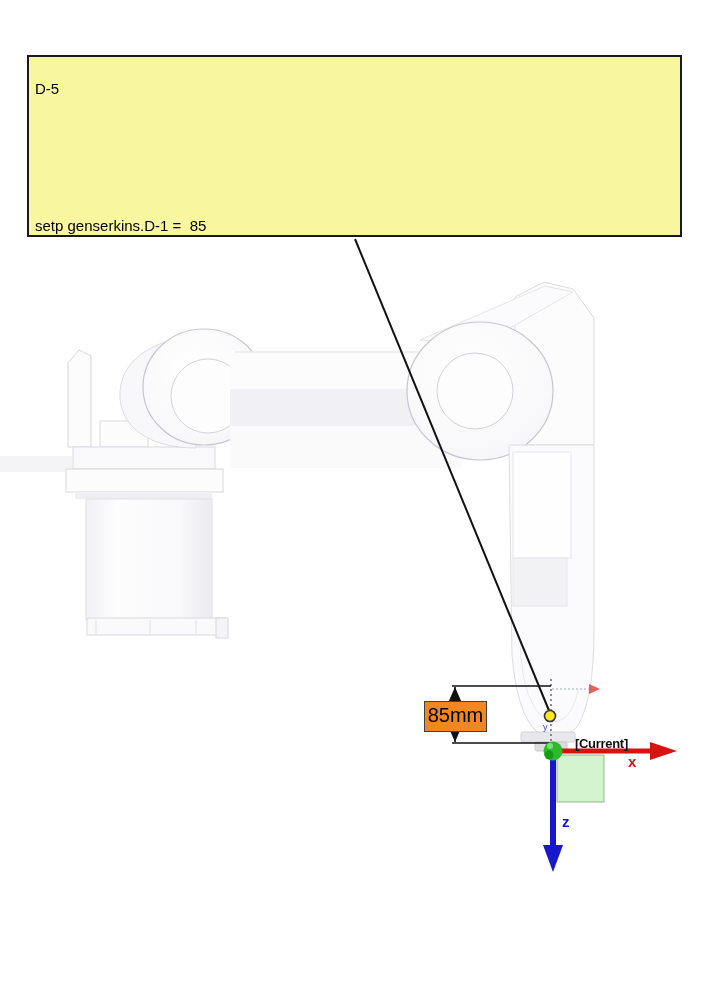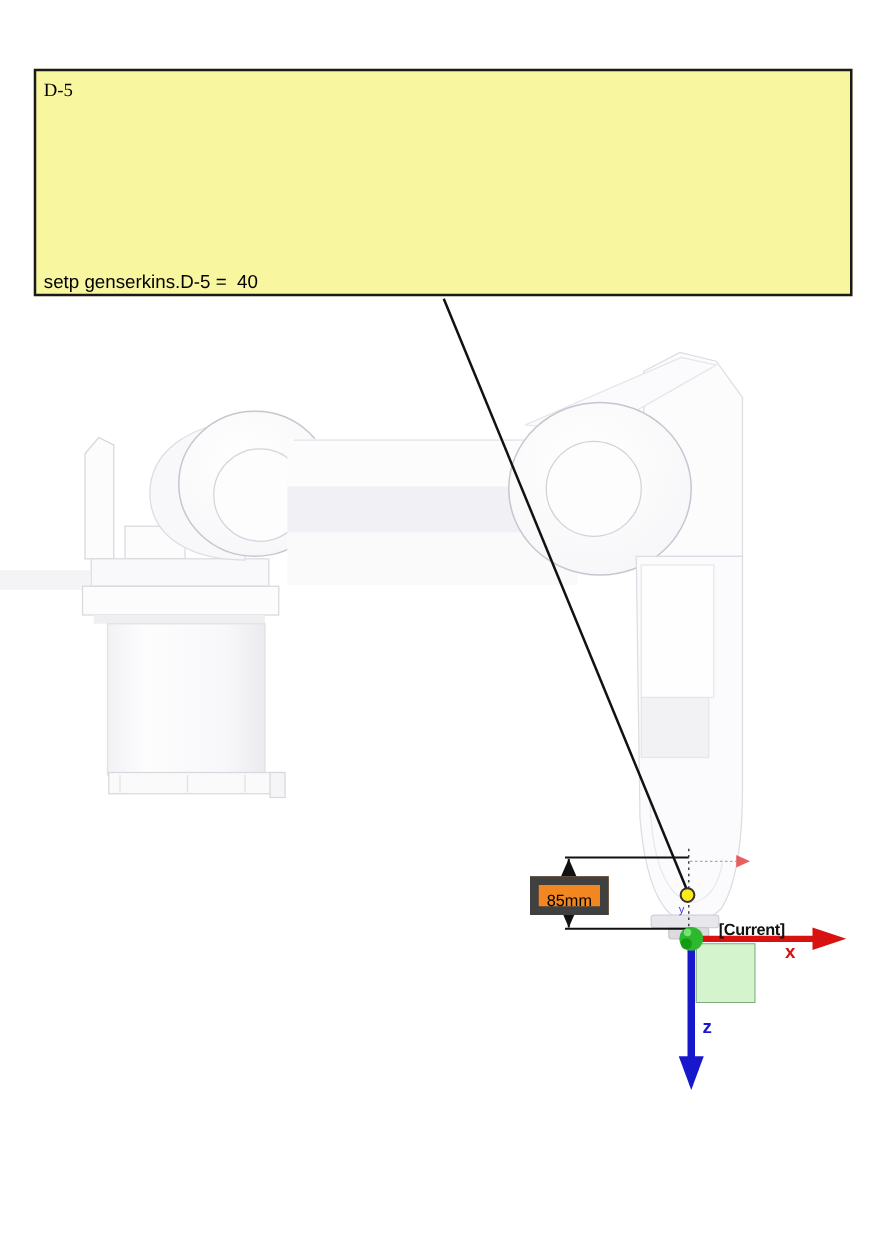--- a/index.html
+++ b/index.html
@@ -5,28 +5,28 @@
   html,body{margin:0;padding:0;background:#fff;}
   .canvas{position:relative;width:707px;height:1000px;background:#ffffff;overflow:hidden;
           font-family:"Liberation Sans",sans-serif;}
   .canvas svg{position:absolute;left:0;top:0;}
 
   
   .note-box{position:absolute;left:27px;top:55px;width:655px;height:182px;box-sizing:border-box;
             background:#F9F6A0;border:2px solid #1A1A1A;z-index:3;}
   .nb{position:absolute;left:6px;right:6px;color:#000;font-size:15px;line-height:19px;
       white-space:pre-wrap;}
-  .nb-title{top:7px;font-family:Liberation Serif, serif;}
+  .nb-title{top:22px;}
   .nb-l1{top:45px;}
   .nb-l2{top:82px;width:560px;}
   .nb-cmd{top:159px;}
 
   
   .dim-label{position:absolute;left:424px;top:701px;width:63px;height:31px;box-sizing:border-box;
-             background:#F28620;border:7px solid #404040;color:#000;font-size:13px;text-align:center;
+             background:#F28620;border:1px solid #404040;color:#000;font-size:20px;text-align:center;
              line-height:26px;z-index:6;}
 
   
   .lbl-current{position:absolute;left:575px;top:736px;font-size:13px;font-weight:bold;color:#111;
                letter-spacing:-0.3px;z-index:6;}
   .lbl-x{position:absolute;left:628px;top:753px;font-size:15px;font-weight:bold;color:#D81111;z-index:6;}
   .lbl-z{position:absolute;left:562px;top:813px;font-size:15px;font-weight:bold;color:#1717CC;z-index:6;}
   .lbl-ghost-y{position:absolute;left:543px;top:722px;font-size:9px;color:#4444CC;z-index:6;}
 </style>
 </head>
@@ -131,21 +131,21 @@
 
     <g>
       <circle cx="553" cy="751" r="9.5" fill="#2EB82E"></circle>
       <circle cx="549" cy="755" r="4.5" fill="#0E930E" opacity="0.8"></circle>
       <circle cx="550" cy="746" r="3" fill="#7BE87B" opacity="0.9"></circle>
     </g>
   </svg>
 
   <div class="note-box">
     <div class="nb nb-title">D-5</div>
-    <div class="nb nb-cmd">setp genserkins.D-5 =  40</div>
+    <div class="nb nb-cmd">setp genserkins.D-1 =  85</div>
   </div>
 
   <div class="dim-label">85mm</div>
   <div class="lbl-current">[Current]</div>
   <div class="lbl-x">x</div>
   <div class="lbl-z">z</div>
   <div class="lbl-ghost-y">y</div>
 </div>
 
 </body></html>

